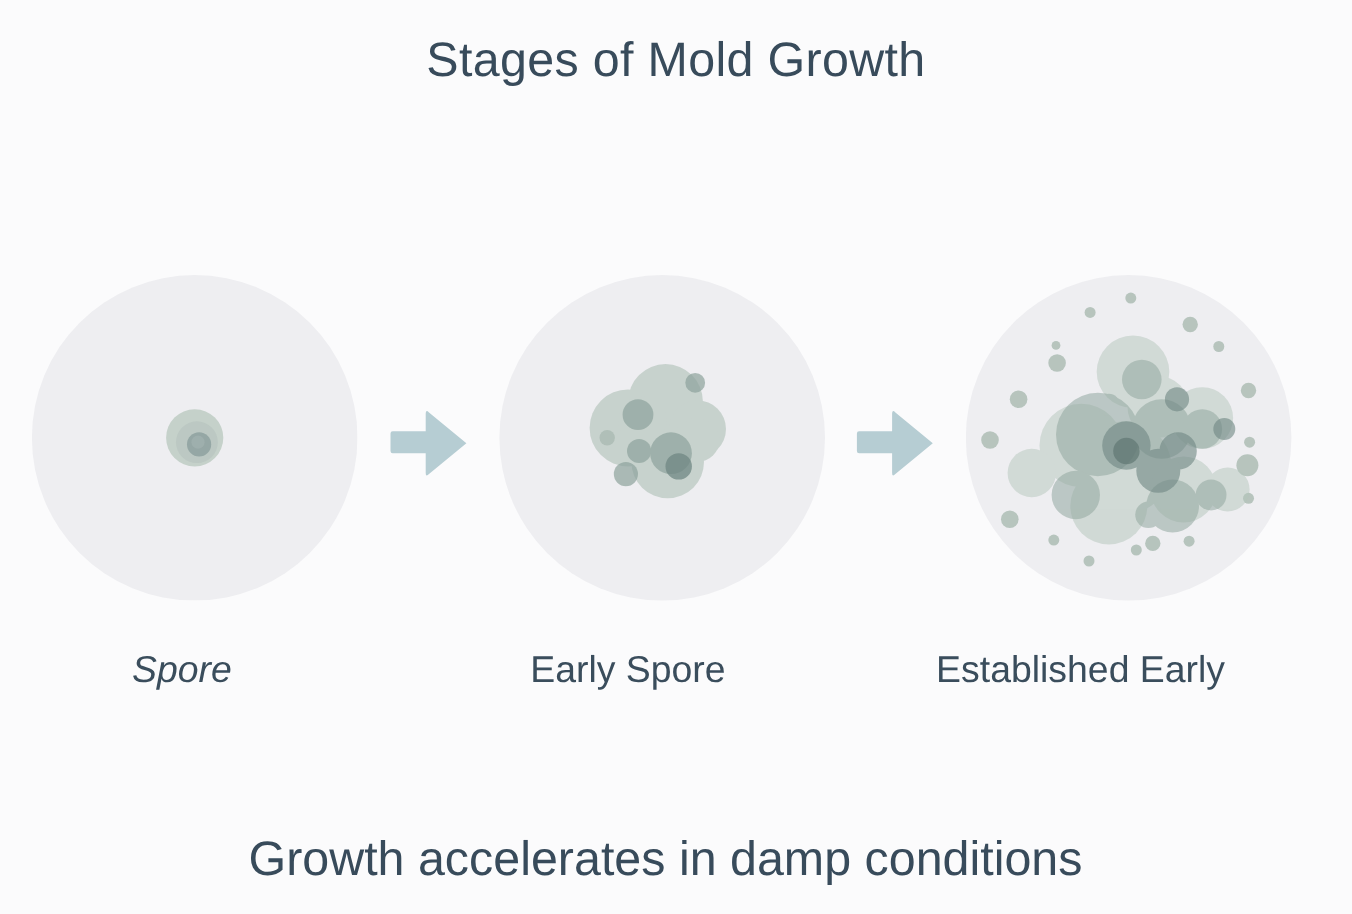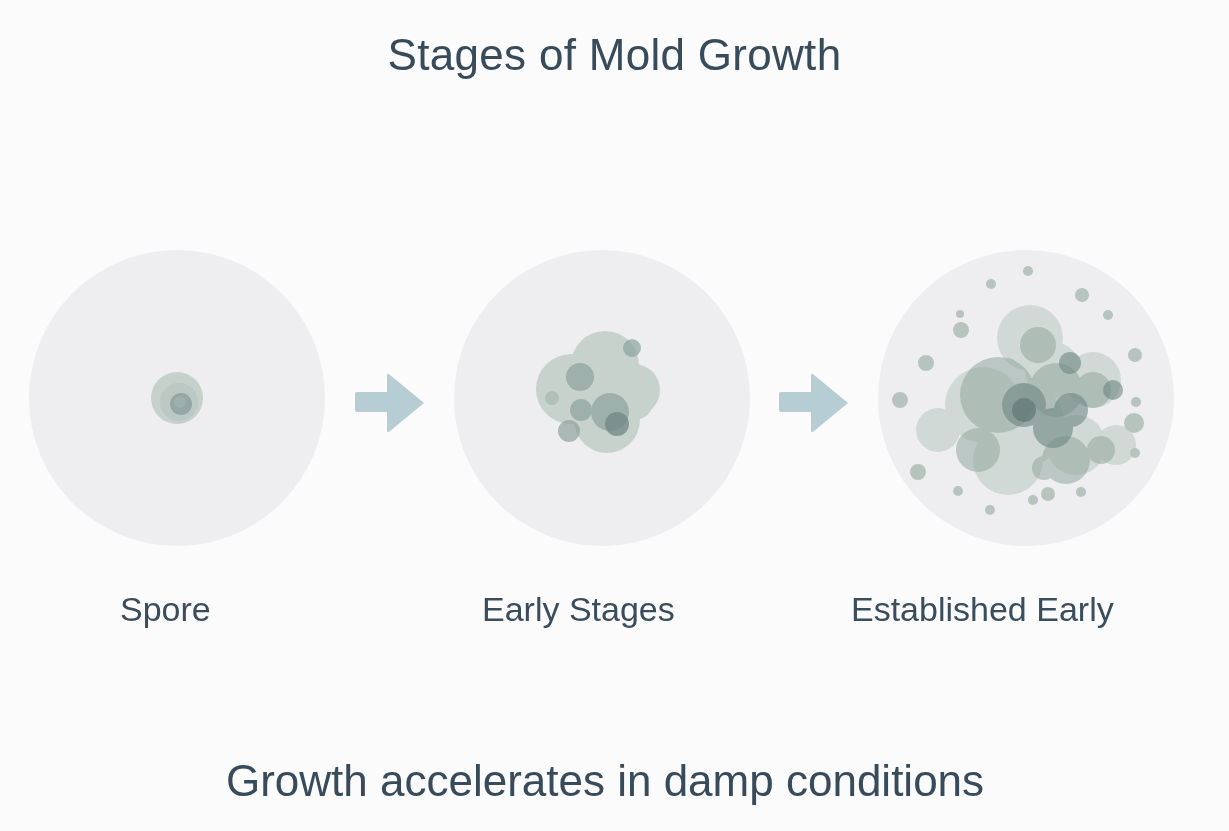--- a/index.html
+++ b/index.html
@@ -131,18 +131,18 @@
         <circle cx="146" cy="155" r="22"></circle>
         <circle cx="192" cy="113" r="11"></circle>
         <circle cx="193" cy="160" r="17"></circle>
         <circle cx="175" cy="178" r="20"></circle>
         <circle cx="235" cy="140" r="10"></circle>
       </g>
       <circle cx="146" cy="160" r="12" fill="#5d7470" opacity="0.65"></circle>
     </svg>
   </div>
 
-  <div class="stage-label" style="left:120px;">Spore</div>
-  <div class="stage-label" style="left:482px;">Early Stages</div>
+  <div class="stage-label" style="left:120px;font-style:italic;">Spore</div>
+  <div class="stage-label" style="left:482px;">Early Spore</div>
   <div class="stage-label" style="left:851px;">Established Early</div>
 
   <div class="caption">Growth accelerates in damp conditions</div>
 </div>
 
 </body></html>

